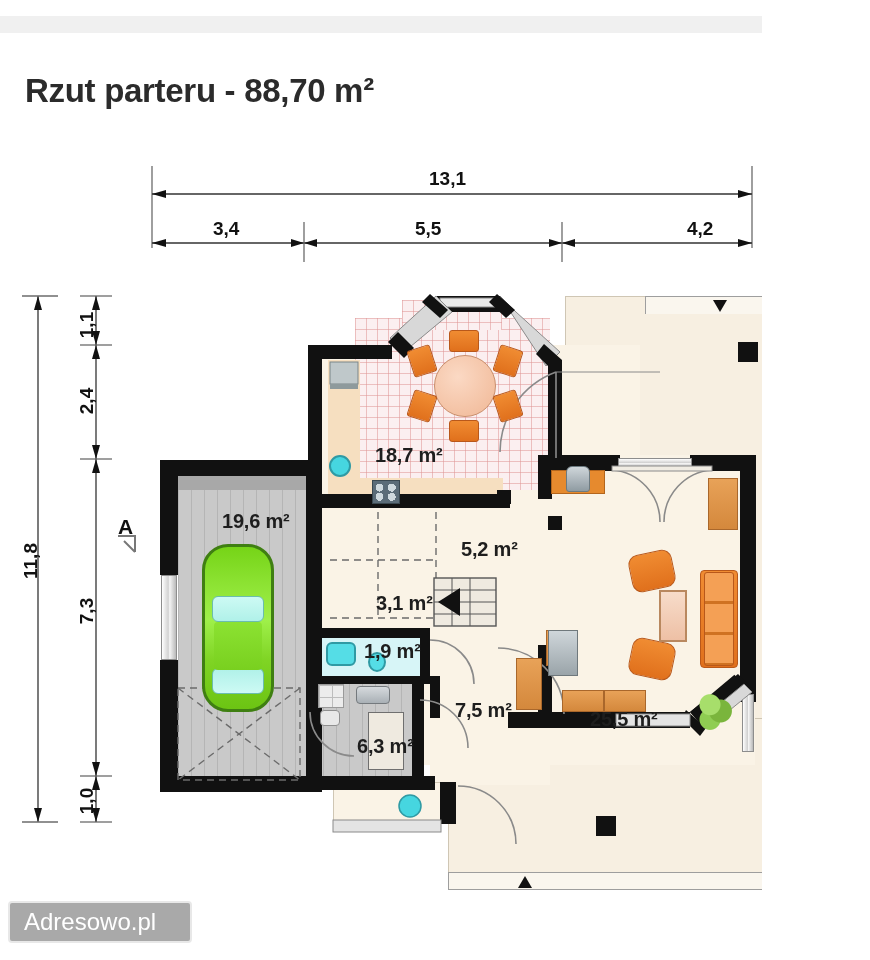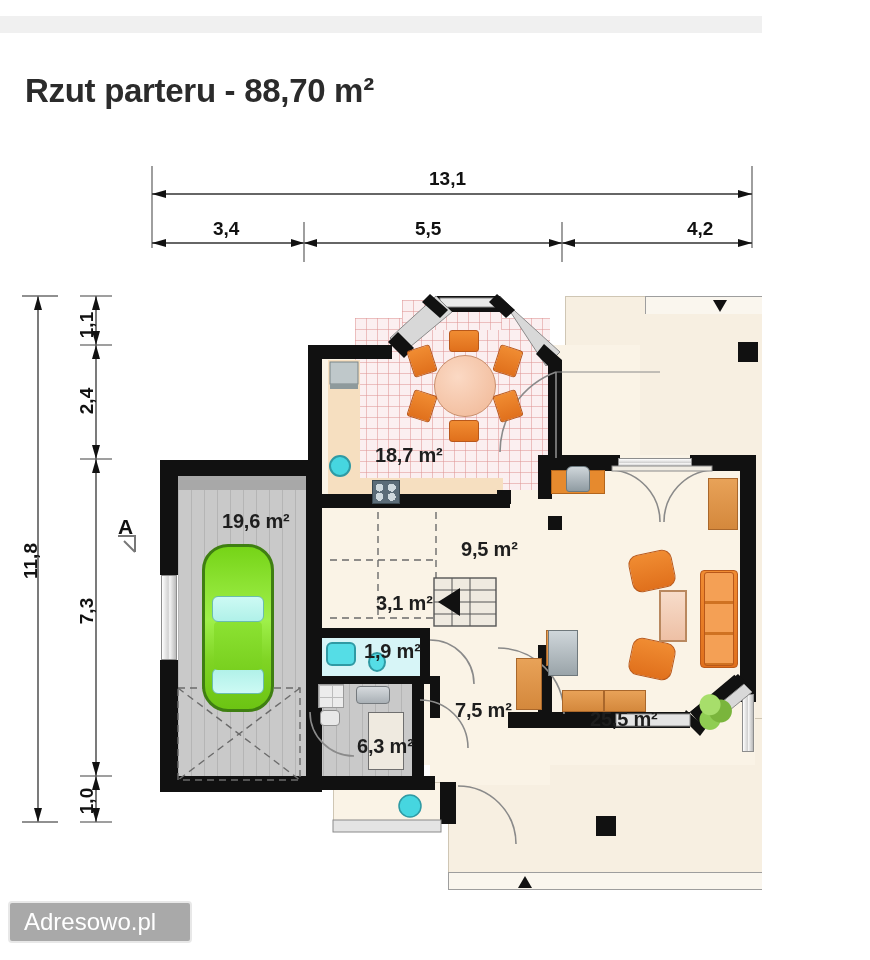--- a/index.html
+++ b/index.html
@@ -372,21 +372,21 @@
   <div class="dimlabel vert" style="left:67px; top:314px; width:40px; text-align:center;">1,1</div>
   <div class="dimlabel vert" style="left:67px; top:390px; width:40px; text-align:center;">2,4</div>
   <div class="dimlabel vert" style="left:67px; top:600px; width:40px; text-align:center;">7,3</div>
   <div class="dimlabel vert" style="left:67px; top:790px; width:40px; text-align:center;">1,0</div>
 
   <div class="sec-letter" style="left:118px; top:515px;">A</div>
   <div class="sec-letter" style="left:826px; top:515px;">A</div>
 
   <div class="room-label" style="left:206px; top:510px;padding-left:16px;">19,6 m²</div>
   <div class="room-label" style="left:375px; top:444px;">18,7 m²</div>
-  <div class="room-label" style="left:461px; top:538px;">9,5 m²</div>
+  <div class="room-label" style="left:461px; top:538px;">5,2 m²</div>
   <div class="room-label" style="left:376px; top:592px;">3,1 m²</div>
   <div class="room-label" style="left:364px; top:640px;">1,9 m²</div>
   <div class="room-label" style="left:357px; top:735px;">6,3 m²</div>
   <div class="room-label" style="left:455px; top:699px;">7,5 m²</div>
   <div class="room-label" style="left:590px; top:708px;">25,5 m²</div>
 
   <div class="watermark">
     <span>Adresowo.pl</span>
   </div>
 

